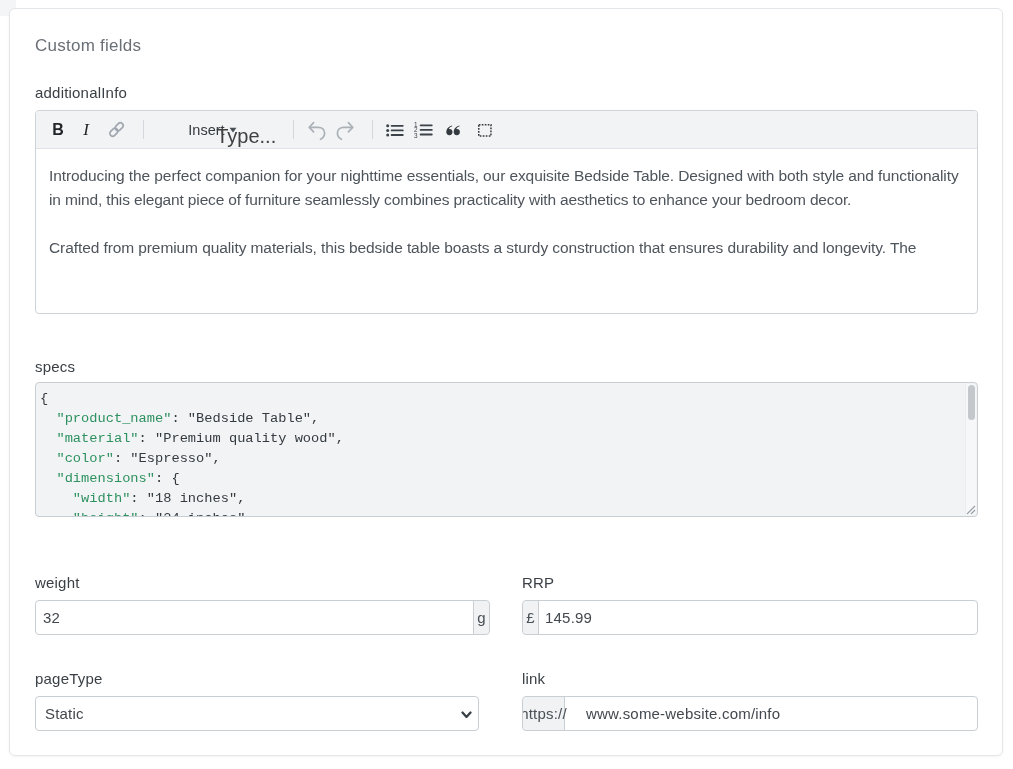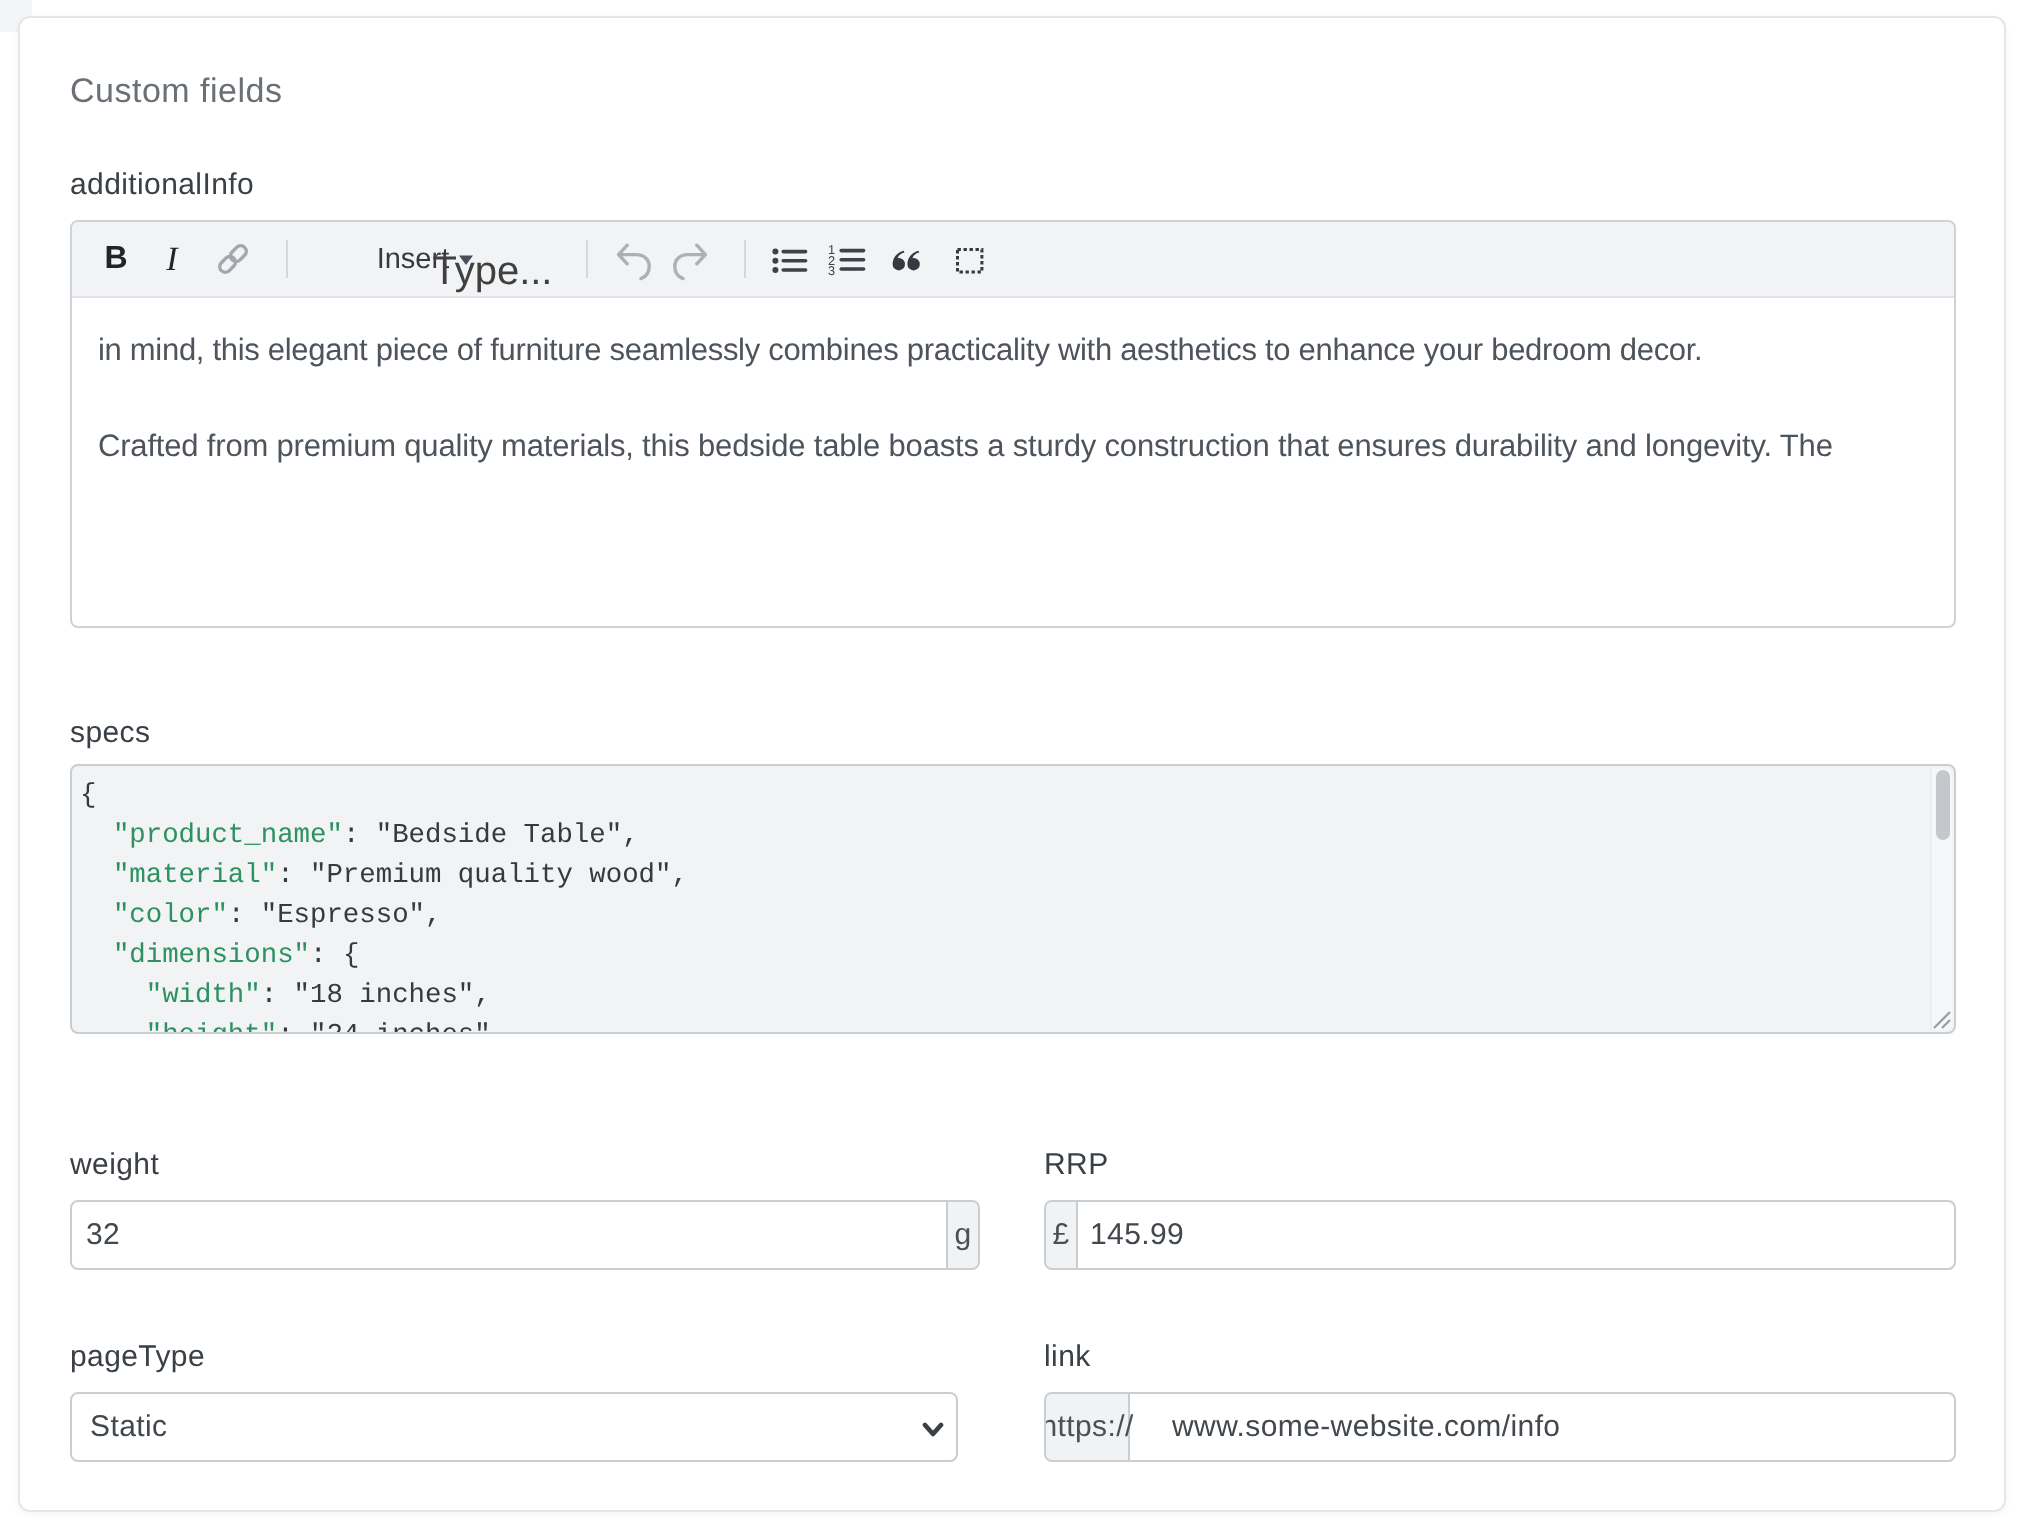--- a/index.html
+++ b/index.html
@@ -88,20 +88,21 @@
     </svg>
     <svg style="position:absolute;left:410px;top:14px;" width="14" height="11" viewBox="0 0 14 11">
       <path d="M5.9 0.4 C2.5 1.3 0.3 3.8 0.3 7.1 A3.1 3.1 0 1 0 3.4 4 C3.2 4 3 4 2.8 4.1 C3.3 2.7 4.5 1.6 6.2 1.2 Z" fill="#343a40"></path>
       <path d="M13.3 0.4 C9.9 1.3 7.7 3.8 7.7 7.1 A3.1 3.1 0 1 0 10.8 4 C10.6 4 10.4 4 10.2 4.1 C10.7 2.7 11.9 1.6 13.6 1.2 Z" fill="#343a40"></path>
     </svg>
     <svg style="position:absolute;left:442px;top:13px;" width="14" height="13" viewBox="0 0 14 13" fill="none" stroke="#343a40" stroke-width="1.5" stroke-dasharray="1.7 1.3">
       <rect x="0.75" y="0.75" width="12.2" height="11.3"></rect>
     </svg>
   </div>
   <div class="content">
+    <div style="letter-spacing:-0.095px;">Introducing the perfect companion for your nighttime essentials, our exquisite Bedside Table. Designed with both style and functionality</div>
     <div style="letter-spacing:-0.15px;">in mind, this elegant piece of furniture seamlessly combines practicality with aesthetics to enhance your bedroom decor.</div>
     <div class="pgap"></div>
     <div style="letter-spacing:-0.09px;">Crafted from premium quality materials, this bedside table boasts a sturdy construction that ensures durability and longevity. The</div>
   </div>
 </div>
 
 <div class="abs lbl" style="left:35px;top:358px;">specs</div>
 <div class="abs specs">
   <pre>{
   <span class="k">"product_name"</span>: "Bedside Table",

